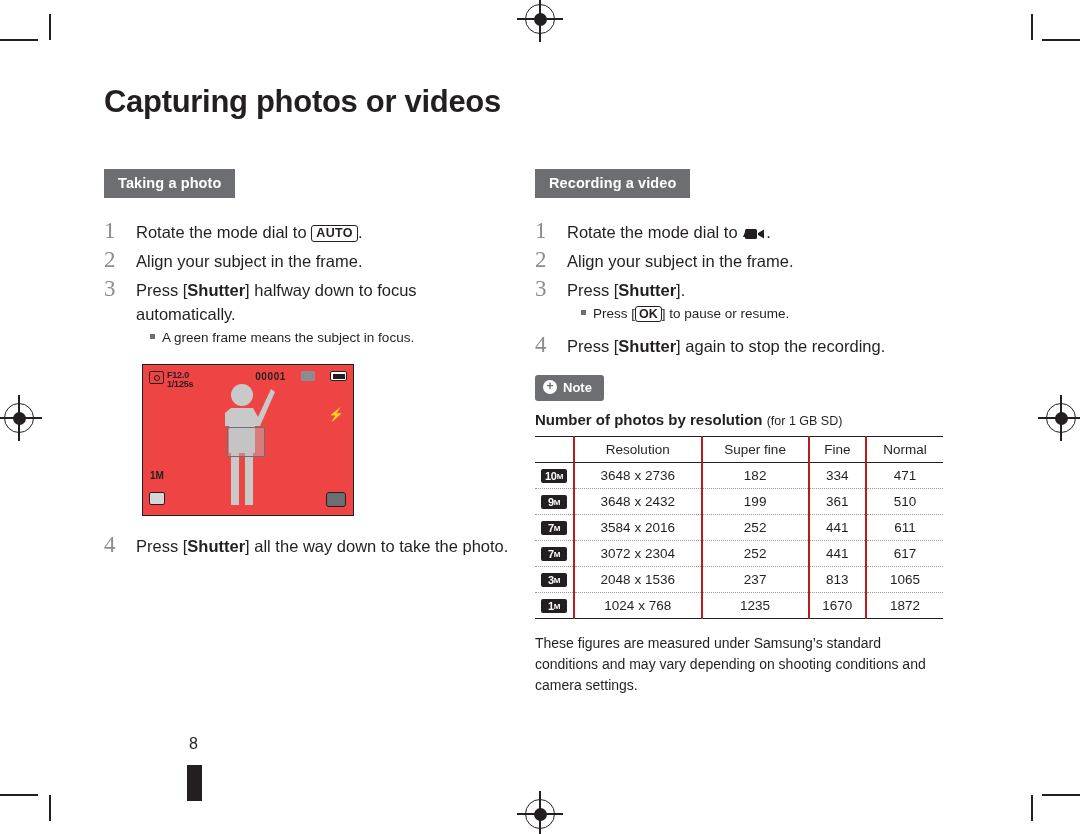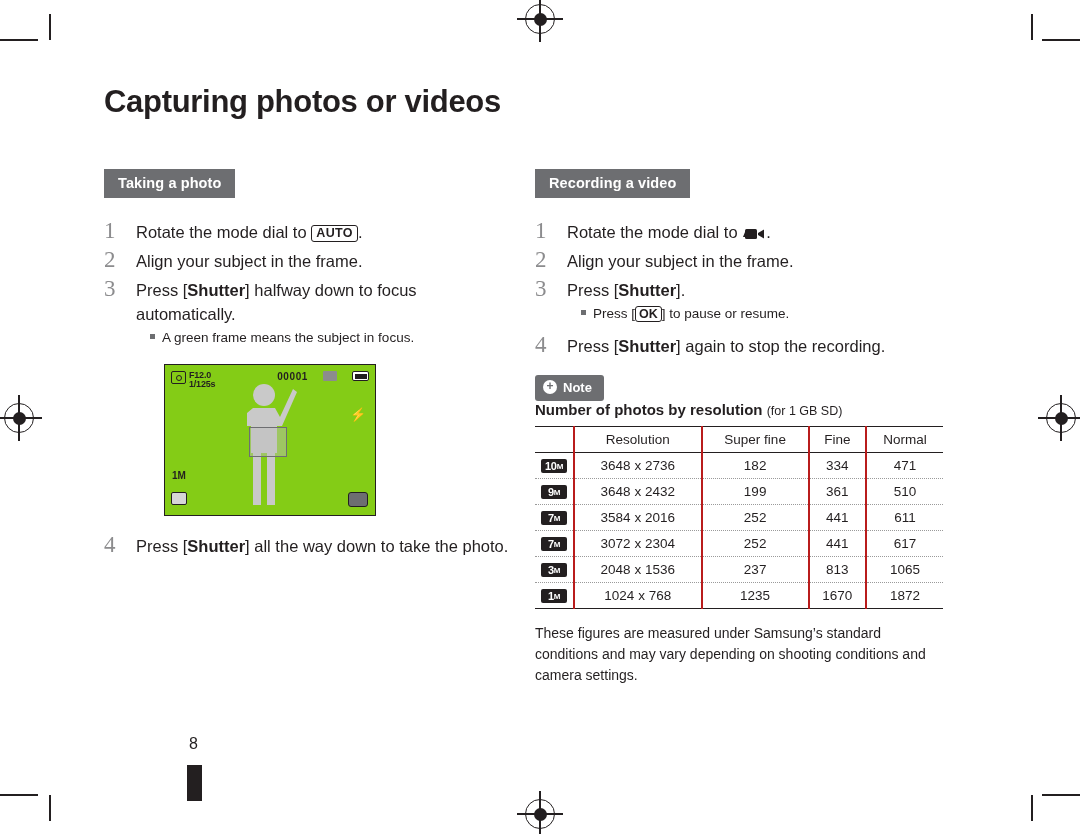--- a/index.html
+++ b/index.html
@@ -166,22 +166,22 @@
     vertical-align: -3px;
     margin: 0 1px;
   }
 
   
   .cam-screen {
     position: relative;
     width: 212px;
     height: 152px;
     border: 1.5px solid #231f20;
-    margin: 16px 0 0 60px;
-    background: #84cc16;
+    margin: 16px 0 0 38px;
+    background: #ef4444;
     box-sizing: border-box;
   }
   .cam-figure {
     position: absolute;
     left: 62px;
     top: 14px;
     width: 72px;
     height: 130px;
   }
   .cam-focus-box {
@@ -322,20 +322,21 @@
     color: #6d6e71;
     text-align: center;
     line-height: 13px;
     font-size: 12px;
     margin-right: 6px;
     font-weight: bold;
   }
   .note-title {
     font-size: 15px;
     font-weight: bold;
+    margin-top: 10px;
   }
   .note-title .small {
     font-weight: normal;
     font-size: 12.5px;
   }
 
   
   table.res-table {
     border-collapse: collapse;
     width: 408px;

